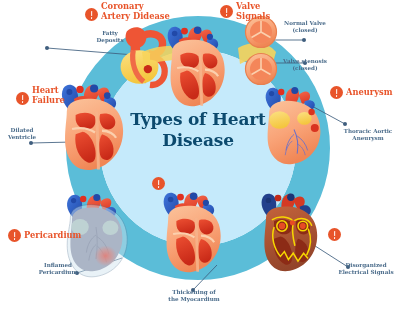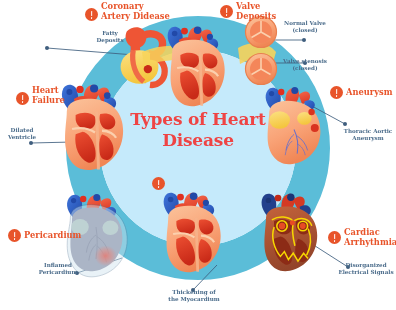--- a/index.html
+++ b/index.html
@@ -18,21 +18,21 @@
   .badge::after{content:"";position:absolute;left:50%;top:8.7px;width:1.9px;height:1.9px;
          background:#fff;transform:translateX(-50%);border-radius:50%;}
 
   
   .slabel{position:absolute;color:#4A6B8A;font-weight:bold;font-size:5.6px;
           line-height:6.7px;font-family:"DejaVu Serif","Liberation Serif",serif;
           white-space:pre-line;}
 
   
   #title{position:absolute;left:118px;top:109px;width:160px;text-align:center;
-         color:#ef4444;font-weight:bold;font-size:17px;line-height:21px;
+         color:#0c4a6e;font-weight:bold;font-size:17px;line-height:21px;
          font-family:"DejaVu Serif","Liberation Serif",serif;letter-spacing:-0.2px;}
 </style>
 </head>
 <body>
 
 <div id="root">
 
   <svg id="svgwrap" viewBox="0 0 396 310">
     <defs>
 
@@ -264,32 +264,30 @@
 
   <div class="dlabel" style="left:85px;top:2px;align-items:flex-end;">
     <span class="badge"></span>
     <span class="txt">Coronary
 Artery Didease</span>
   </div>
 
   <div class="dlabel" style="left:220px;top:2px;">
     <span class="badge"></span>
     <span class="txt">Valve
-Deposits</span>
+Signals</span>
   </div>
 
   <div class="dlabel" style="left:330px;top:86px;justify-content:center;">
     <span class="badge"></span>
     <span class="txt">Aneurysm</span>
   </div>
 
   <div class="dlabel" style="left:328px;top:228px;">
     <span class="badge"></span>
-    <span class="txt">Cardiac
-Arrhythmia</span>
   </div>
 
   <div class="dlabel" style="left:152px;top:177px;">
     <span class="badge"></span>
   </div>
 
   <div class="dlabel" style="left:8px;top:229px;">
     <span class="badge"></span>
     <span class="txt">Pericardium</span>
   </div>

